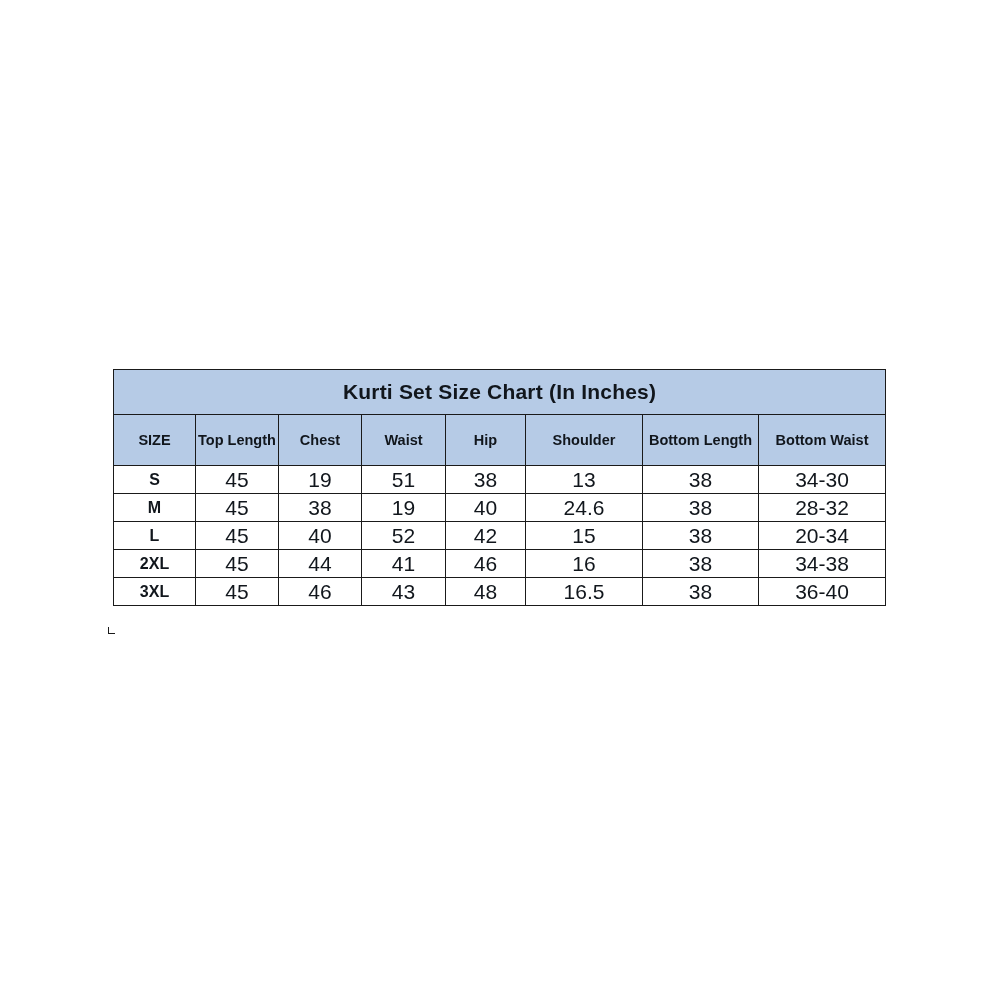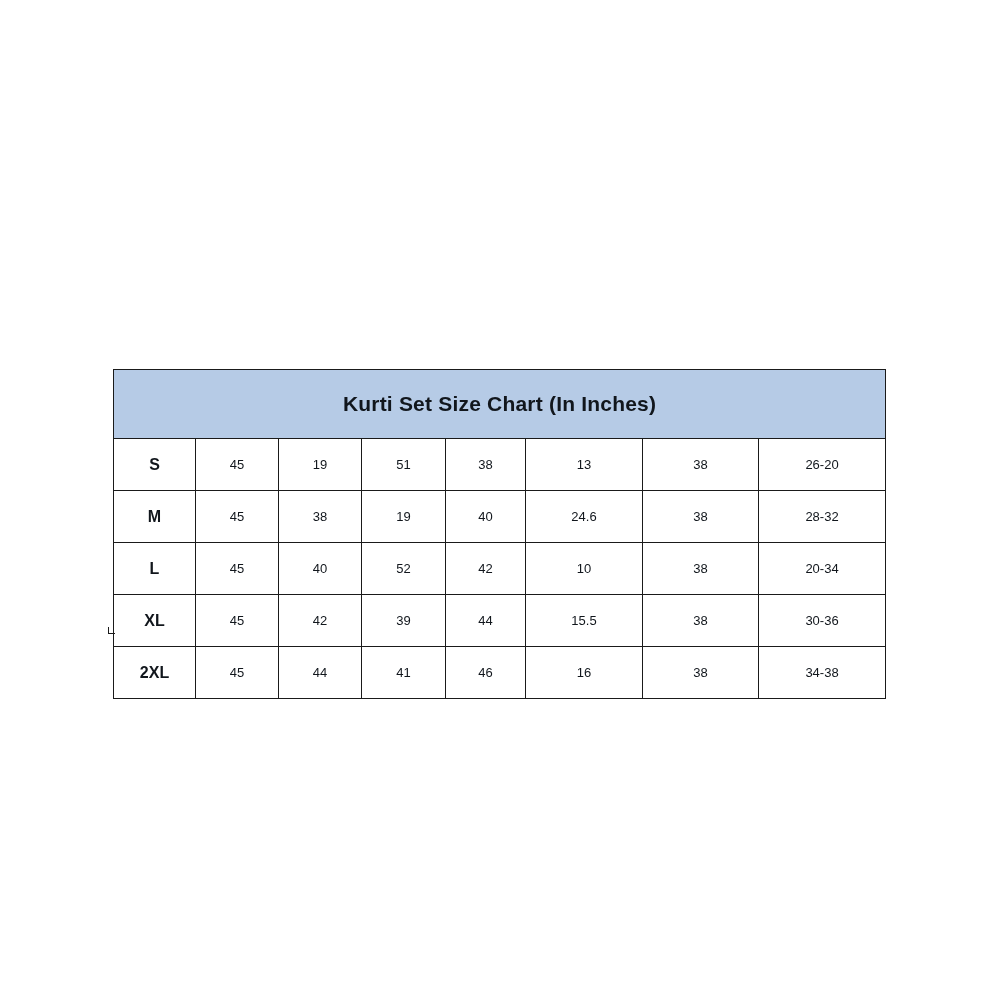--- a/index.html
+++ b/index.html
@@ -32,42 +32,42 @@
     background: #ffffff;
   }
 
   table.size-chart td,
   table.size-chart th {
     border: 1px solid #1a1a1a;
     text-align: center;
     vertical-align: middle;
     color: #11161c;
     font-size: 15px;
-    padding: 12px;
+    padding: 0;
   }
 
   tr.title-row td {
     background: #b6cbe6;
     font-size: 21px;
     font-weight: bold;
     height: 44px;
     letter-spacing: 0.2px;
   }
 
   tr.header-row td {
     background: #b6cbe6;
     font-weight: bold;
     font-size: 14.5px;
     height: 50px;
     line-height: 1.15;
   }
 
   tr.data-row td {
     height: 27px;
-    font-size: 13px;
+    font-size: 21px;
     background: #ffffff;
   }
 
   tr.data-row td.size-cell {
     font-weight: bold;
     font-size: 16px;
   }
 
   
   col.c-size   { width: 82px; }
@@ -103,74 +103,84 @@
         <col class="c-waist">
         <col class="c-hip">
         <col class="c-should">
         <col class="c-bottom">
         <col class="c-bwaist">
       </colgroup>
       <tbody>
         <tr class="title-row">
           <td colspan="8">Kurti Set Size Chart (In Inches)</td>
         </tr>
+        <tr class="header-row">
+          <td>SIZE</td>
+          <td>Top Length</td>
+          <td>Chest</td>
+          <td>Waist</td>
+          <td>Hip</td>
+          <td>Shoulder</td>
+          <td>Bottom Length</td>
+          <td>Bottom Waist</td>
+        </tr>
 
         <tr class="data-row">
           <td class="size-cell">S</td>
           <td>45</td>
           <td>19</td>
           <td>51</td>
           <td>38</td>
           <td>13</td>
           <td>38</td>
-          <td>26-20</td>
+          <td>34-30</td>
         </tr>
 
         <tr class="data-row">
           <td class="size-cell">M</td>
           <td>45</td>
           <td>38</td>
           <td>19</td>
           <td>40</td>
           <td>24.6</td>
           <td>38</td>
           <td>28-32</td>
         </tr>
 
         <tr class="data-row">
           <td class="size-cell">L</td>
           <td>45</td>
           <td>40</td>
           <td>52</td>
           <td>42</td>
-          <td>10</td>
+          <td>15</td>
           <td>38</td>
           <td>20-34</td>
         </tr>
 
-        <tr class="data-row">
-          <td class="size-cell">XL</td>
-          <td>45</td>
-          <td>42</td>
-          <td>39</td>
-          <td>44</td>
-          <td>15.5</td>
-          <td>38</td>
-          <td>30-36</td>
-        </tr>
 
         <tr class="data-row">
           <td class="size-cell">2XL</td>
           <td>45</td>
           <td>44</td>
           <td>41</td>
           <td>46</td>
           <td>16</td>
           <td>38</td>
           <td>34-38</td>
         </tr>
 
+        <tr class="data-row">
+          <td class="size-cell">3XL</td>
+          <td>45</td>
+          <td>46</td>
+          <td>43</td>
+          <td>48</td>
+          <td>16.5</td>
+          <td>38</td>
+          <td>36-40</td>
+        </tr>
       </tbody>
     </table>
   </div>
 
   <div class="tick"></div>
 </div>
 
 </body></html>

